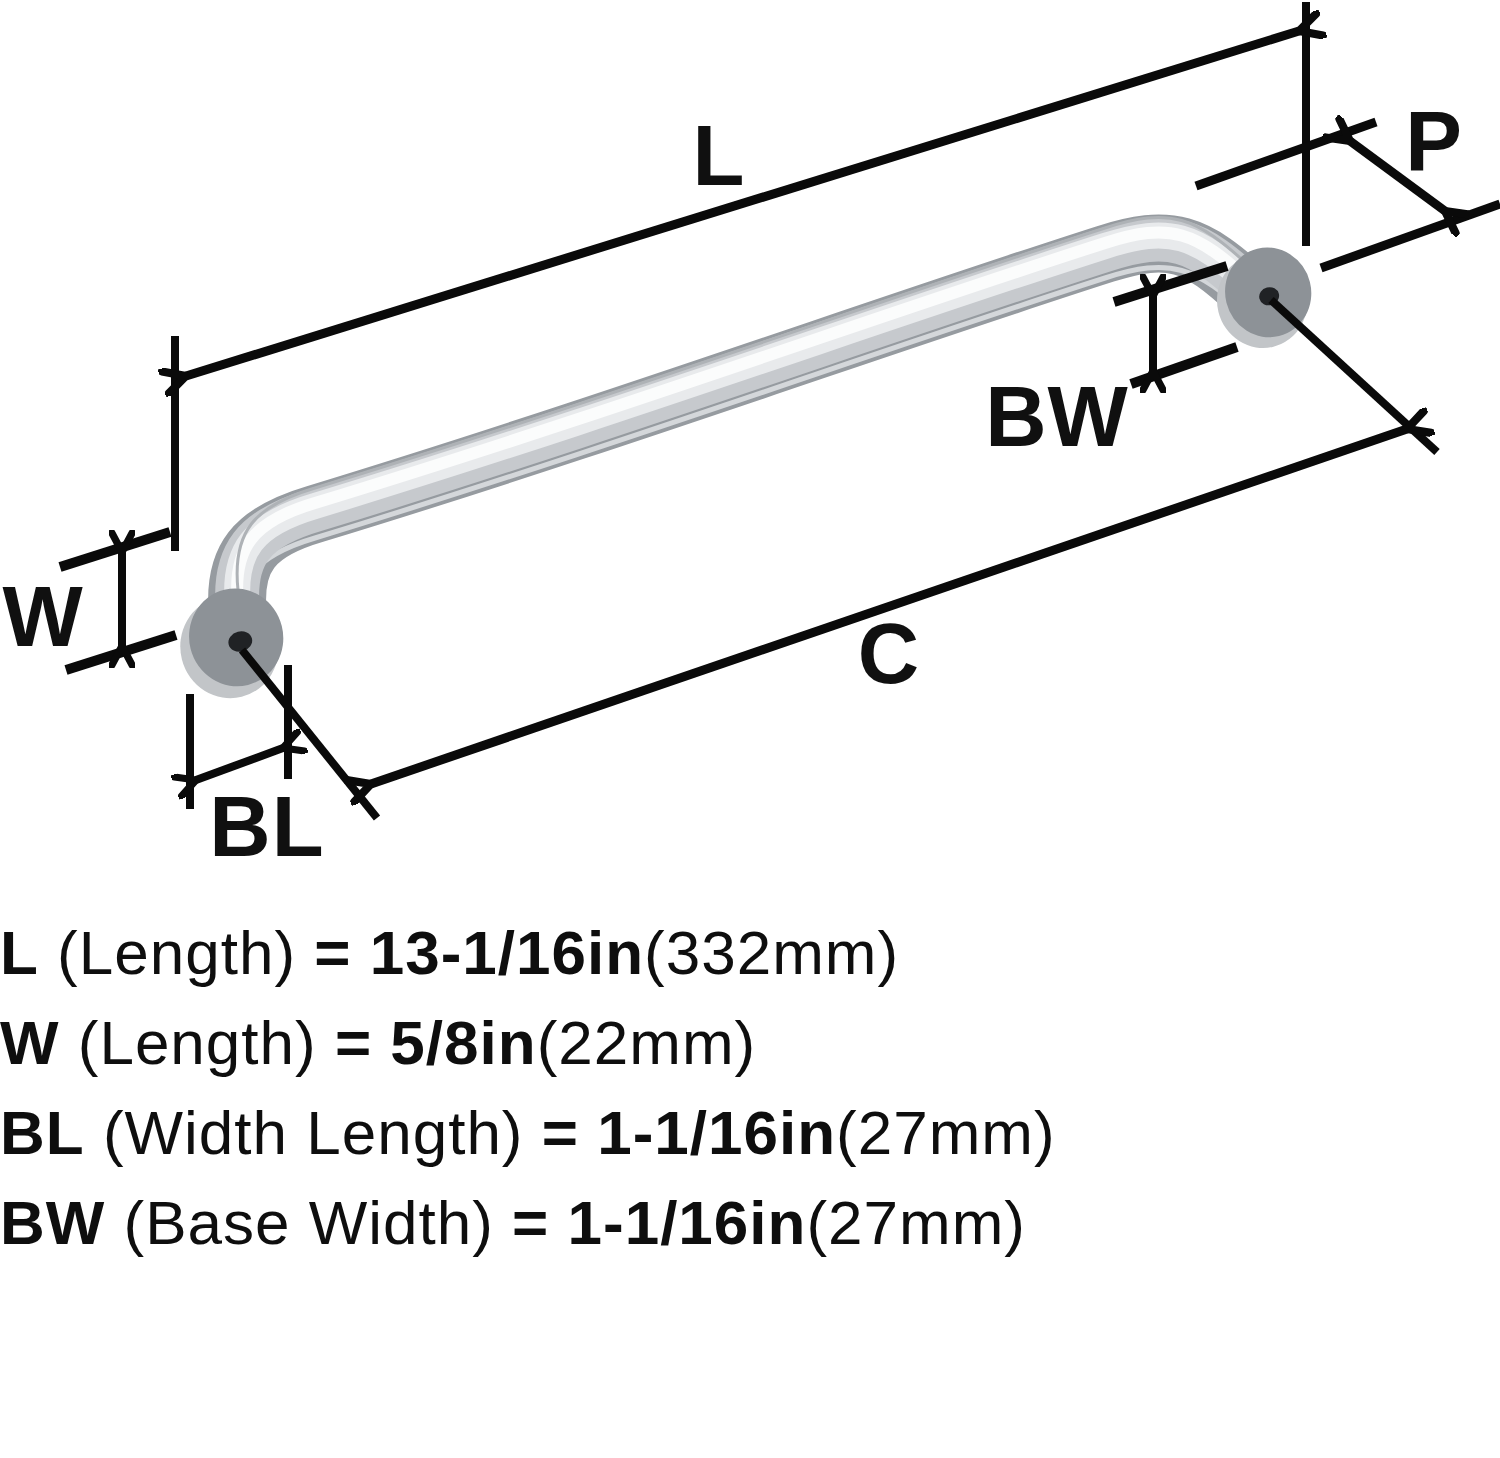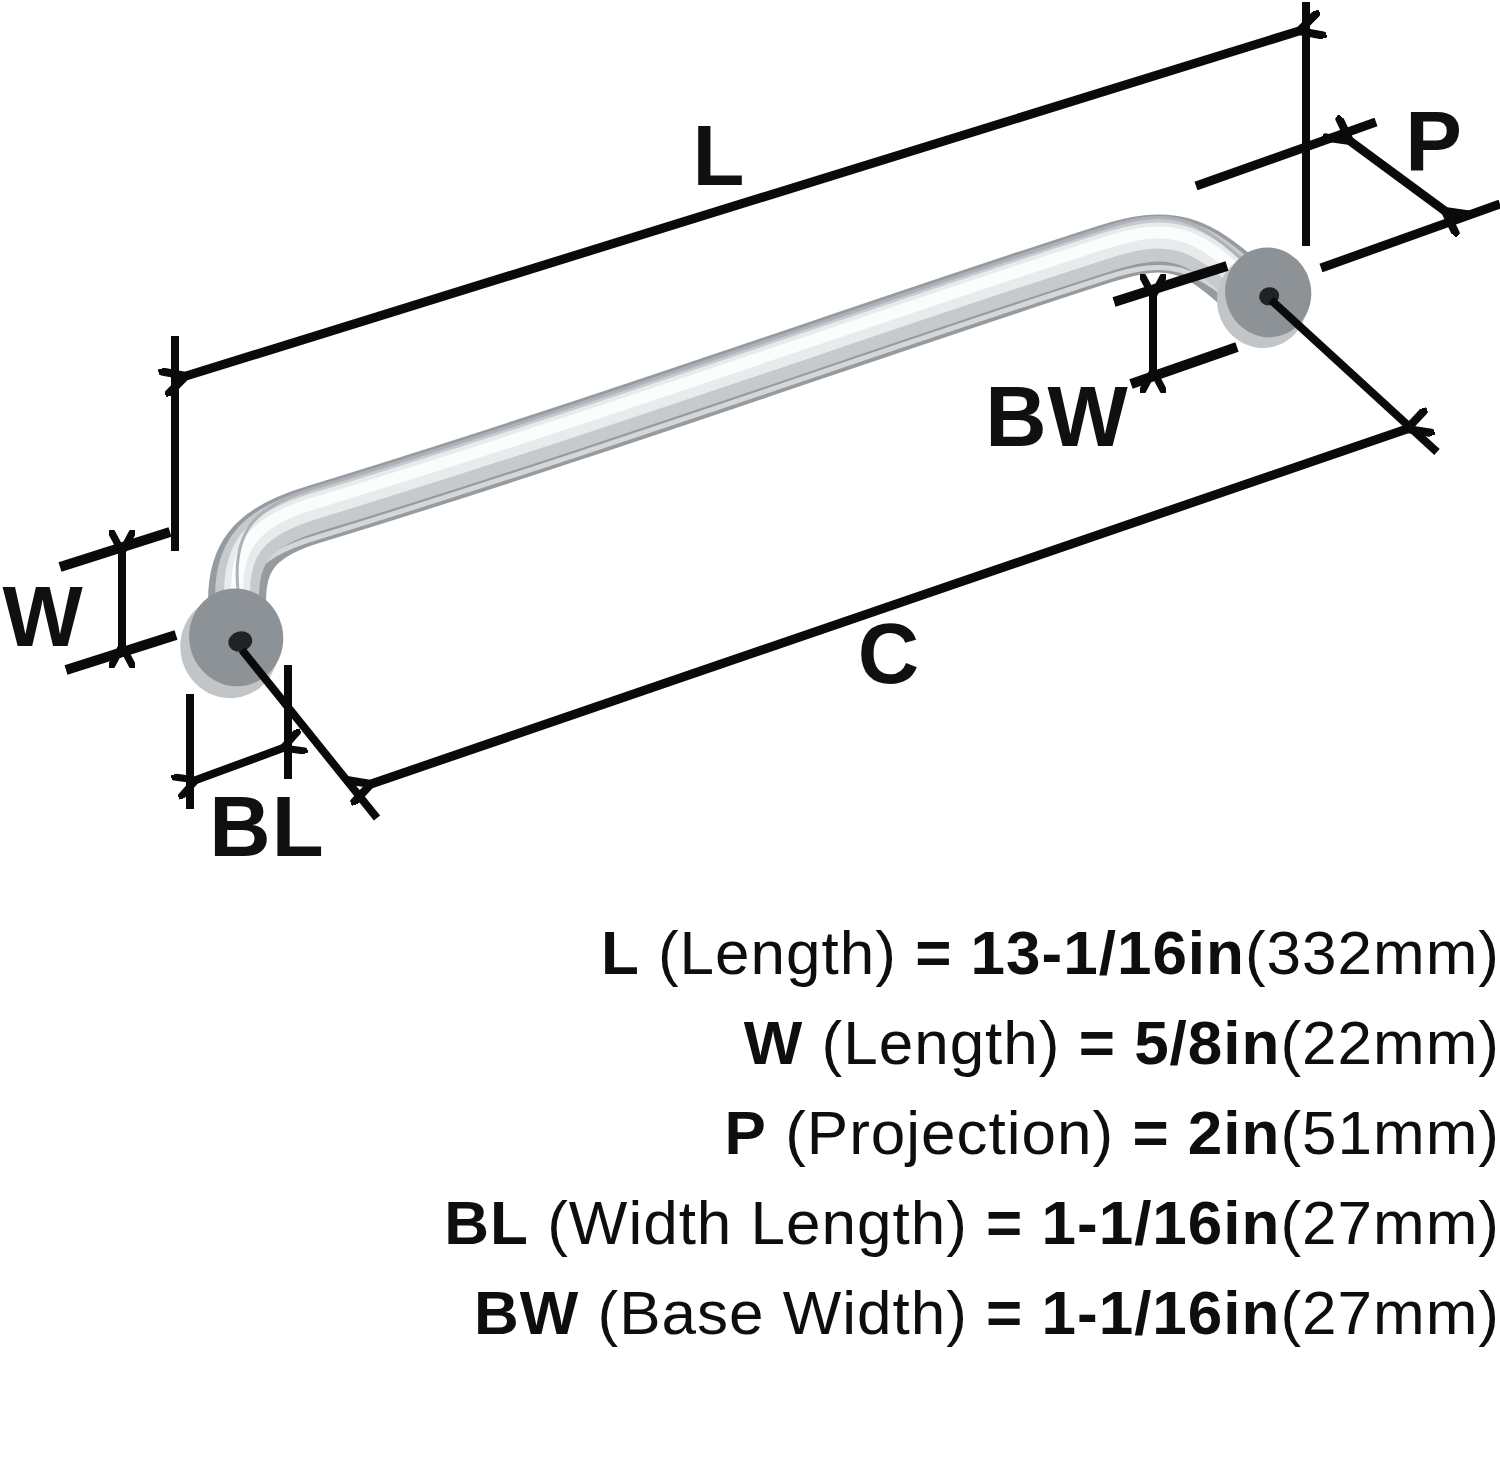--- a/index.html
+++ b/index.html
@@ -24,21 +24,21 @@
   }
   .specs {
     position: absolute;
     left: 0;
     top: 908px;
     width: 1500px;
   }
   .specline {
     height: 90px;
     line-height: 90px;
-    text-align: right;
+    text-align: left;
     font-size: 62px;
     color: #0e0e0e;
     white-space: pre;
     letter-spacing: 1px;
   }
   .specline .b { font-weight: 700; }
   .specline .r { font-weight: 400; }
 </style>
 </head>
 <body>
@@ -118,21 +118,20 @@
   <div class="dim-label" style="left:1057px; top:417px;">BW</div>
   <div class="dim-label" style="left:889px;  top:654px;">C</div>
   <div class="dim-label" style="left:267px;  top:827px;">BL</div>
 
   <div class="specs">
 
     <div class="specline"><span class="b">L</span><span class="r"> (Length) </span><span class="b">= </span><span class="b">13-1/16in</span><span class="r">(332mm)</span></div>
 
     <div class="specline"><span class="b">W</span><span class="r"> (Length) </span><span class="b">= </span><span class="b">5/8in</span><span class="r">(22mm)</span></div>
 
-    <div class="specline"><span class="b">P</span><span class="r"> (Projection) </span><span class="b">= </span><span class="b">2in</span><span class="r">(51mm)</span></div>
 
 
     <div class="specline"><span class="b">BL</span><span class="r"> (Width Length) </span><span class="b">= </span><span class="b">1-1/16in</span><span class="r">(27mm)</span></div>
 
     <div class="specline"><span class="b">BW</span><span class="r"> (Base Width) </span><span class="b">= </span><span class="b">1-1/16in</span><span class="r">(27mm)</span></div>
 
   </div>
 </div>
 
 </body></html>

